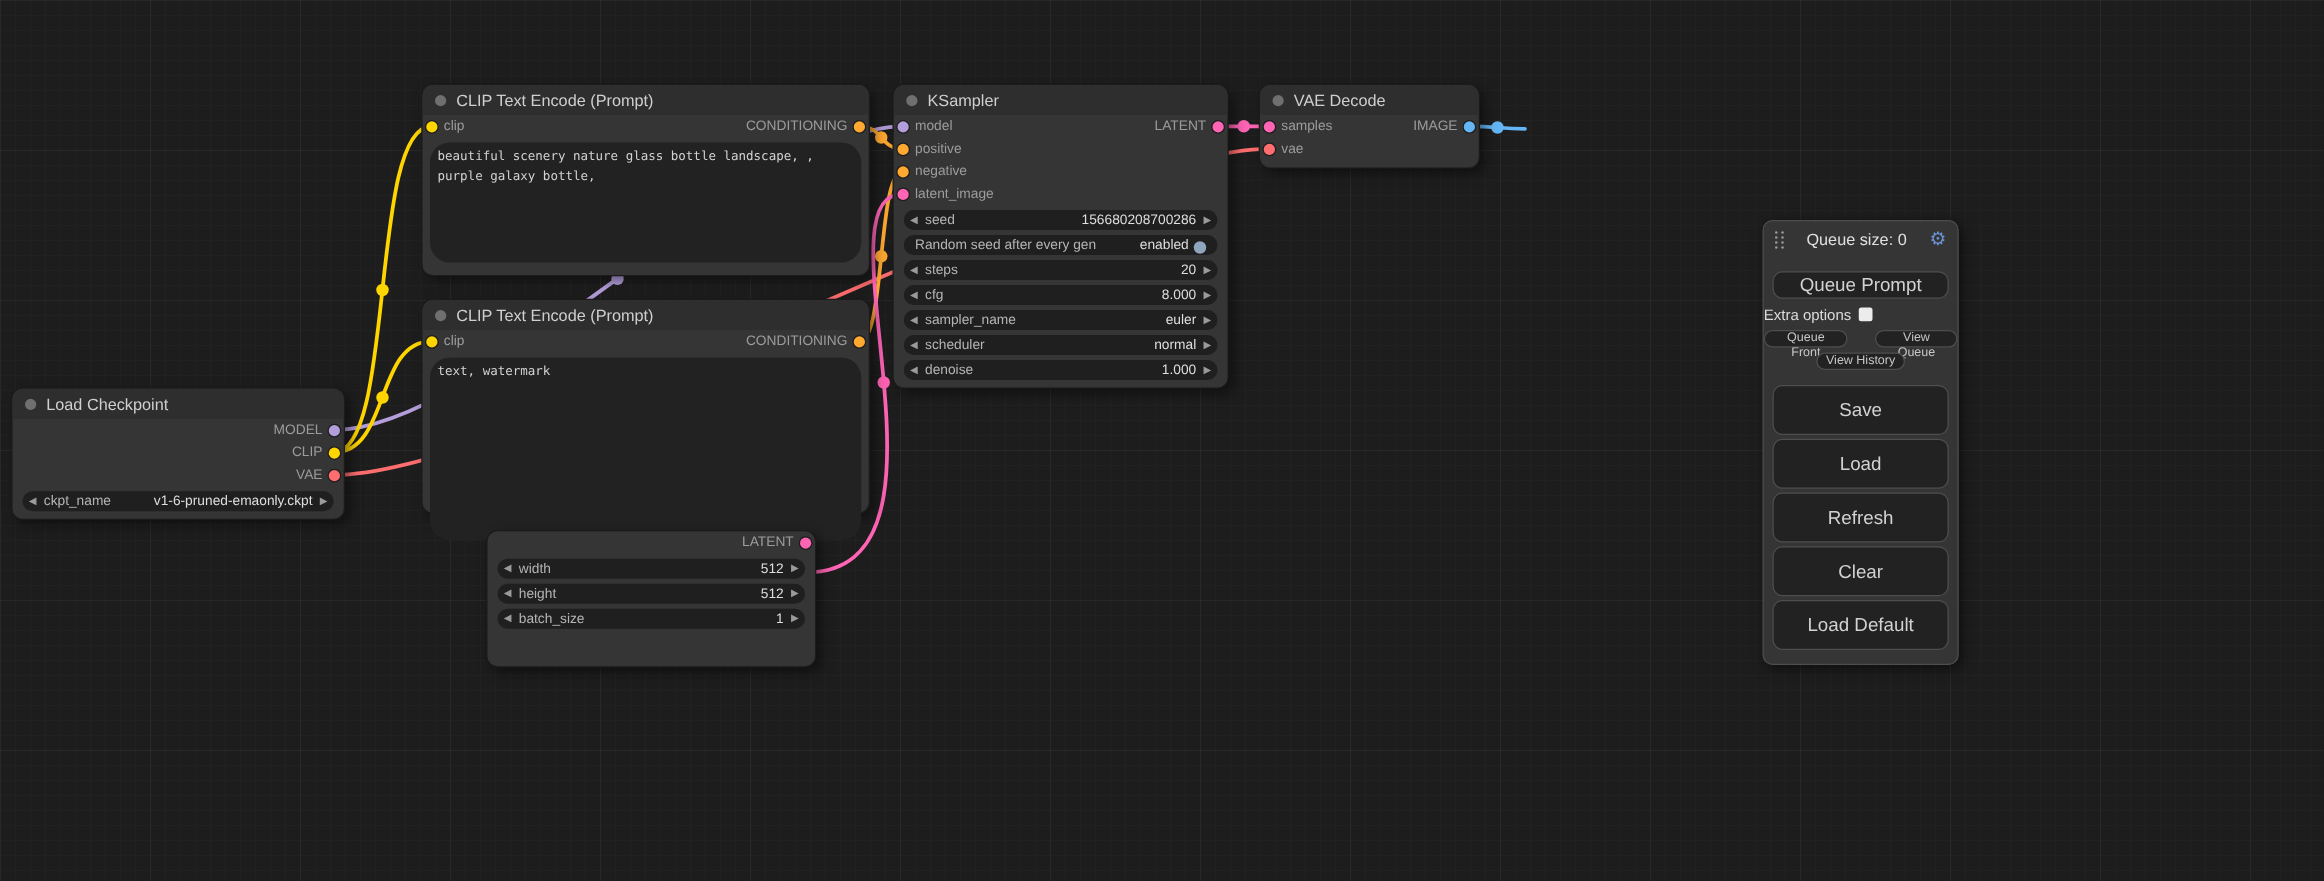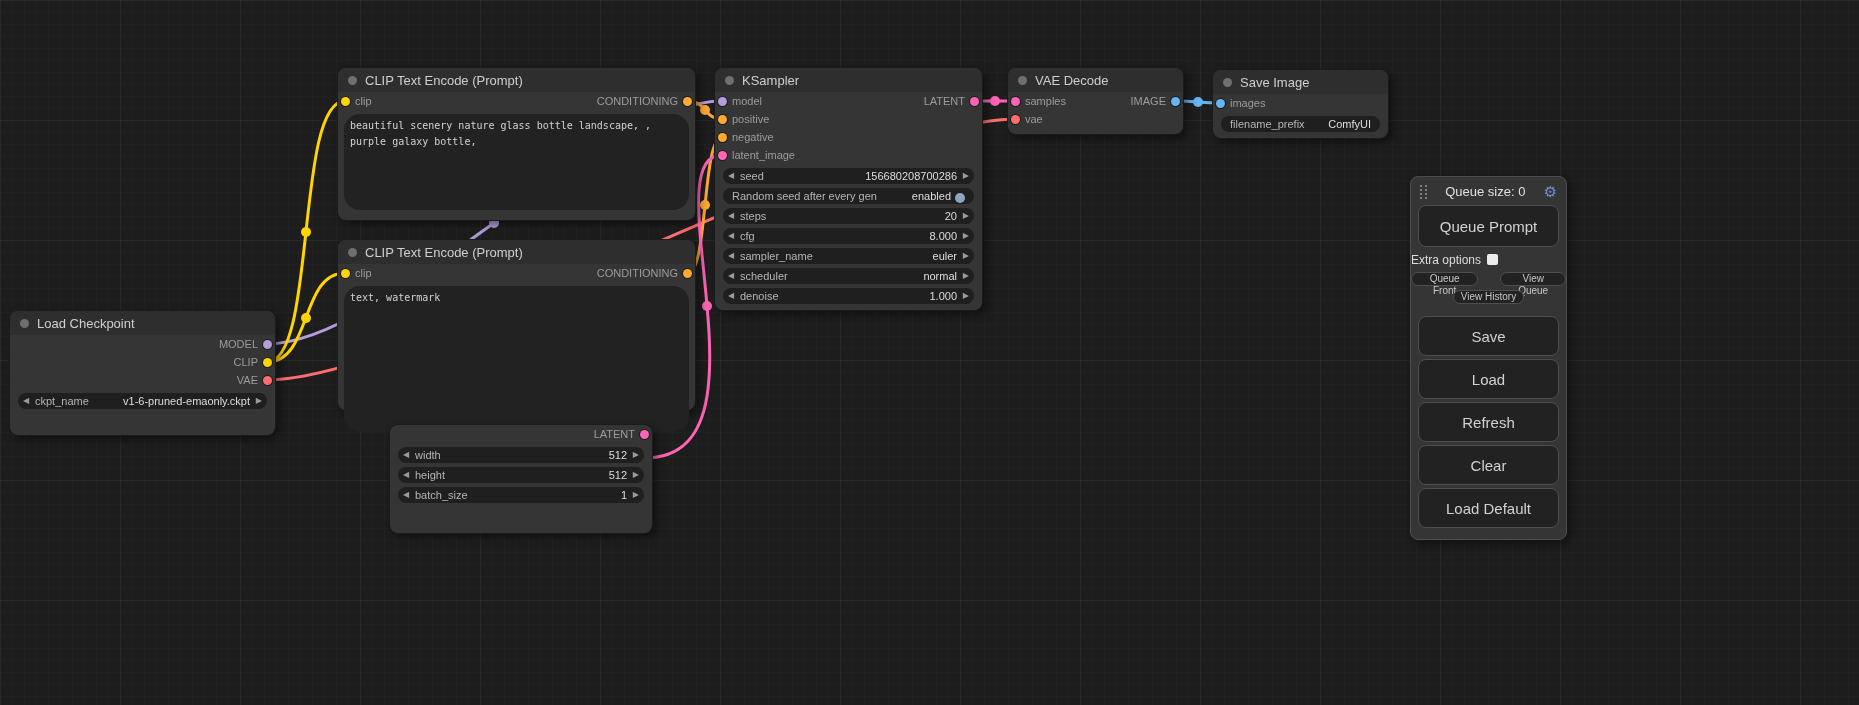--- a/index.html
+++ b/index.html
@@ -52,21 +52,21 @@
     padding:3px 9px 2px;color:#e0e0e0;font-size:13px;height:20px}
   .drag-handle{width:7px;height:15px;position:relative;cursor:move}
   .drag-handle::before{content:"";position:absolute;left:0;top:1px;width:2px;height:2px;
     border-radius:50%;background:#9a9a9a;
     box-shadow:5px 0 #9a9a9a,0 4px #9a9a9a,5px 4px #9a9a9a,0 8px #9a9a9a,5px 8px #9a9a9a,0 12px #9a9a9a,5px 12px #9a9a9a}
   .gear{font-size:15px;color:#6b93d6;line-height:1;cursor:pointer}
   .gear::before{content:"\2699"}
   .btn{display:block;appearance:none;background:#222;border:1px solid #4e4e4e;border-radius:8px;
     color:#d2d2d2;font-family:"Liberation Sans",sans-serif;cursor:pointer;text-align:center}
   .btn.big{width:141px;height:40px;margin:3px auto;font-size:15px}
-  .btn.qp{height:42px;margin-top:4px}
+  .btn.qp{height:22px;margin-top:16px}
   .extra-row{display:flex;align-items:center;justify-content:flex-start;gap:6px;
     color:#dcdcdc;font-size:12px;height:17px;margin-top:4px}
   .checkbox{width:11px;height:11px;background:#ececec;border-radius:2px;cursor:pointer}
   .pill-row{display:flex;justify-content:center;gap:22px;margin-top:4px}
   .btn.pill{font-size:10px;height:14px;line-height:12px;padding:0 7px;border-radius:8px;color:#c7c7c7}
   .menu-gap{height:9px}
 </style>
 </head>
 <body>
 
@@ -86,21 +86,21 @@
     <circle cx="306" cy="232" r="5" fill="#FFD500"></circle>
     <circle cx="306" cy="318" r="5" fill="#FFD500"></circle>
     <circle cx="641" cy="250" r="5" fill="#FF6E6E"></circle>
     <circle cx="705" cy="110" r="5" fill="#FFA931"></circle>
     <circle cx="705" cy="205" r="5" fill="#FFA931"></circle>
     <circle cx="707" cy="306" r="5" fill="#FF64B5"></circle>
     <circle cx="995" cy="101" r="5" fill="#FF64B5"></circle>
     <circle cx="1198" cy="102" r="5" fill="#64B5F6"></circle>
   </svg>
 
-  <div class="node" style="left:10px;top:311px;width:265px;height:124px">
+  <div class="node" style="left:10px;top:311px;width:265px;height:104px">
     <div class="ntitle">
       <span class="ndot"></span>
       <span>Load Checkpoint</span>
     </div>
     <div class="srow">
       <span class="out-label">MODEL</span>
       <span class="sdot out" style="background: rgb(179, 157, 219);"></span>
     </div>
     <div class="srow">
       <span class="out-label">CLIP</span>
@@ -249,34 +249,20 @@
       <span class="in-label">samples</span>
       <span class="out-label">IMAGE</span>
       <span class="sdot out" style="background: rgb(100, 181, 246);"></span>
     </div>
     <div class="srow">
       <span class="sdot in" style="background: rgb(255, 110, 110);"></span>
       <span class="in-label">vae</span>
     </div>
   </div>
 
-  <div class="node" style="left:1213px;top:70px;width:175px;height:68px">
-    <div class="ntitle">
-      <span class="ndot"></span>
-      <span>Save Image</span>
-    </div>
-    <div class="srow">
-      <span class="sdot in" style="background: rgb(100, 181, 246);"></span>
-      <span class="in-label">images</span>
-    </div>
-    <div class="widget noarr">
-      <span class="wlabel">filename_prefix</span>
-      <span class="wvalue">ComfyUI</span>
-    </div>
-  </div>
 
   <div id="menu">
     <div class="menu-head">
       <span class="drag-handle"></span>
       <span>Queue size: 0</span>
       <span class="gear"></span>
     </div>
     <button class="btn big qp">Queue Prompt</button>
     <div class="extra-row">
       <span>Extra options</span>

